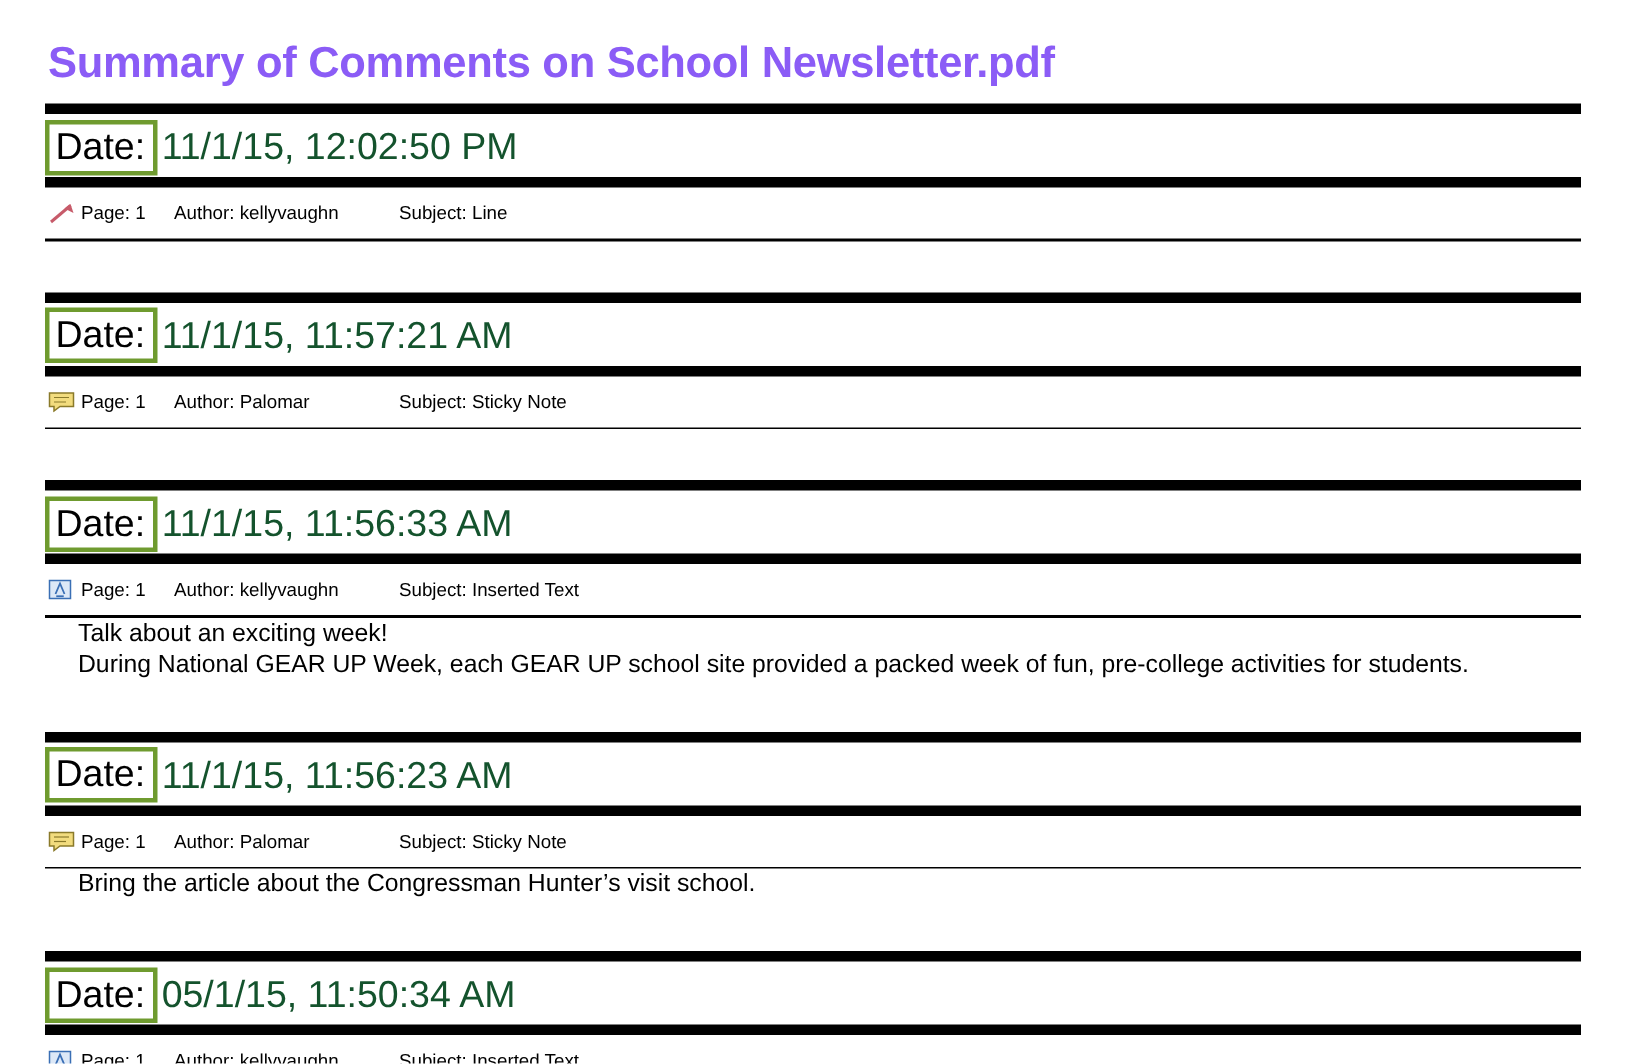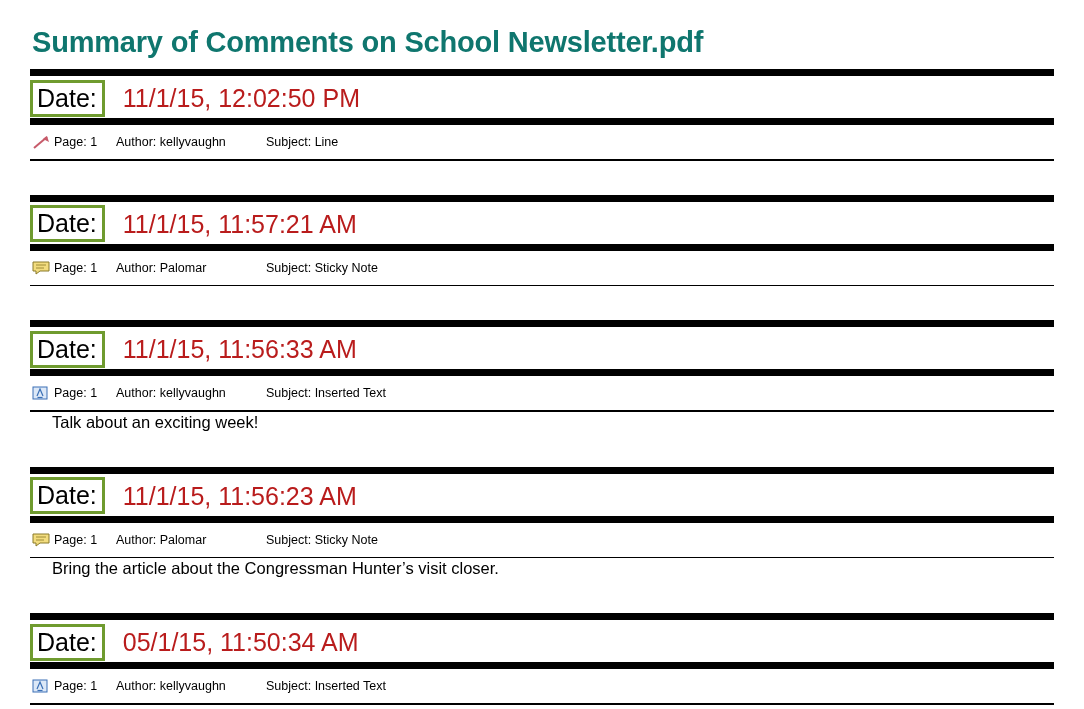--- a/index.html
+++ b/index.html
@@ -19,21 +19,21 @@
     width: 1084px;
     height: 709px;
     box-sizing: border-box;
     padding: 0 30px;
   }
   .doc-title {
     font-size: 29px;
     font-weight: bold;
     letter-spacing: -0.2px;
     margin: 26px 0 10px 2px;
-    color: #0f766e;
+    color: #8b5cf6;
   }
   .rule-thick {
     height: 7px;
     background: #000;
     margin: 0;
   }
   .rule-thin {
     height: 1.5px;
     background: #000;
     margin: 0;
@@ -52,22 +52,22 @@
     padding: 1px 5px 2px 4px;
     font-size: 25px;
     line-height: 28px;
     font-weight: normal;
     color: #000;
     box-sizing: border-box;
   }
   .date-value {
     font-size: 25px;
     line-height: 28px;
-    padding-left: 18px;
-    color: #b91c1c;
+    padding-left: 3px;
+    color: #14532d;
   }
   .meta-row {
     display: flex;
     align-items: center;
     height: 34px;
     font-size: 12.5px;
     padding-left: 2px;
   }
   .meta-icon {
     width: 22px;
@@ -165,20 +165,21 @@
             <line x1="5.5" y1="11.5" x2="10.5" y2="11.5" stroke="#3a6fb5" stroke-width="1.2"></line>
           </svg>
       </span>
       <span class="meta-item meta-page">Page: 1</span>
       <span class="meta-item meta-author">Author: kellyvaughn</span>
       <span class="meta-item meta-subject">Subject: Inserted Text</span>
     </div>
     <div class="rule-thin"></div>
     <div class="body-text">
       <div class="body-line">Talk about an exciting week!</div>
+      <div class="body-line">During National GEAR UP Week, each GEAR UP school site provided a packed week of fun, pre-college activities for students.</div>
     </div>
   </div>
 
   <div class="gap-lg"></div>
 
   <div class="comment-block">
     <div class="rule-thick"></div>
     <div class="date-row">
       <span class="date-label">Date:</span>
       <span class="date-value">11/1/15, 11:56:23 AM</span>
@@ -191,21 +192,21 @@
             <line x1="4" y1="4" x2="14" y2="4" stroke="#8a7a2a" stroke-width="0.8"></line>
             <line x1="4" y1="7" x2="12" y2="7" stroke="#8a7a2a" stroke-width="0.8"></line>
           </svg>
       </span>
       <span class="meta-item meta-page">Page: 1</span>
       <span class="meta-item meta-author">Author: Palomar</span>
       <span class="meta-item meta-subject">Subject: Sticky Note</span>
     </div>
     <div class="rule-thin"></div>
     <div class="body-text">
-      <div class="body-line">Bring the article about the Congressman Hunter’s visit closer.</div>
+      <div class="body-line">Bring the article about the Congressman Hunter’s visit school.</div>
     </div>
   </div>
 
   <div class="gap-lg"></div>
 
   <div class="comment-block">
     <div class="rule-thick"></div>
     <div class="date-row">
       <span class="date-label">Date:</span>
       <span class="date-value">05/1/15, 11:50:34 AM</span>

